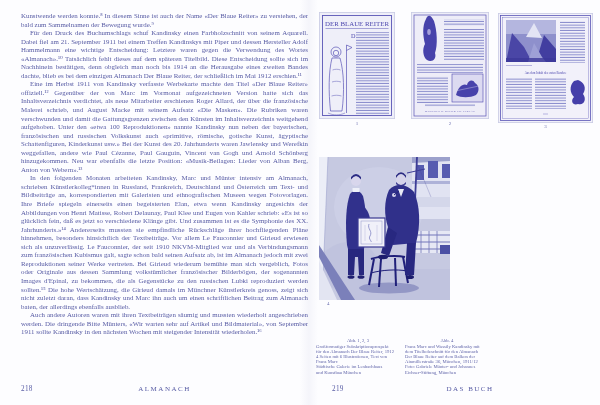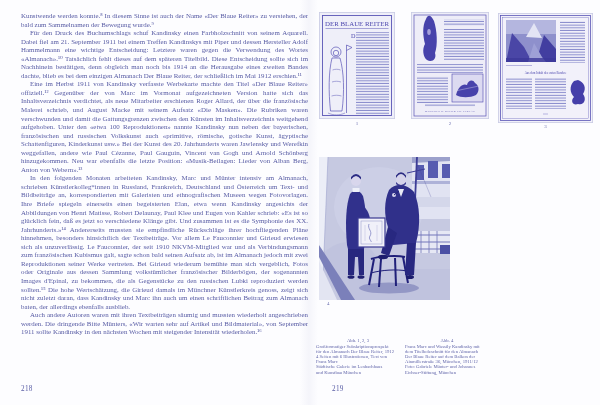--- a/index.html
+++ b/index.html
@@ -44,20 +44,21 @@
 
   <div class="page">
     <div class="body-text">
       <p>Kunstwende werden konnte.⁸ In diesem Sinne ist auch der Name «Der Blaue Reiter» zu verstehen, der bald zum Sammelnamen der Bewegung wurde.⁹</p>
       <p class="indent">Für den Druck des Buchumschlags schuf Kandinsky einen Farbholzschnitt von seinem Aquarell. Dabei fiel am 21. September 1911 bei einem Treffen Kandinskys mit Piper und dessen Hersteller Adolf Hammelmann eine wichtige Entscheidung: Letztere waren gegen die Verwendung des Wortes «Almanach».¹⁰ Tatsächlich fehlt dieses auf dem späteren Titelbild. Diese Entscheidung sollte sich im Nachhinein bestätigen, denn obgleich man noch bis 1914 an die Herausgabe eines zweiten Bandes dachte, blieb es bei dem einzigen Almanach Der Blaue Reiter, der schließlich im Mai 1912 erschien.¹¹</p>
       <p class="indent">Eine im Herbst 1911 von Kandinsky verfasste Werbekarte machte den Titel «Der Blaue Reiter» offiziell.¹² Gegenüber der von Marc im Vormonat aufgezeichneten Version hatte sich das Inhaltsverzeichnis verdichtet, als neue Mitarbeiter erschienen Roger Allard, der über die französische Malerei schrieb, und August Macke mit seinem Aufsatz «Die Masken». Die Rubriken waren verschwunden und damit die Gattungsgrenzen zwischen den Künsten im Inhaltsverzeichnis weitgehend aufgehoben. Unter den «etwa 100 Reproduktionen» nannte Kandinsky nun neben der bayerischen, französischen und russischen Volkskunst auch «primitive, römische, gotische Kunst, ägyptische Schattenfiguren, Kinderkunst usw.» Bei der Kunst des 20. Jahrhunderts waren Jawlensky und Werefkin weggefallen, andere wie Paul Cézanne, Paul Gauguin, Vincent van Gogh und Arnold Schönberg hinzugekommen. Neu war ebenfalls die letzte Position: «Musik-Beilagen: Lieder von Alban Berg, Anton von Webern».¹³</p>
       <p class="indent">In den folgenden Monaten arbeiteten Kandinsky, Marc und Münter intensiv am Almanach, schrieben Künstlerkolleg*innen in Russland, Frankreich, Deutschland und Österreich um Text- und Bildbeiträge an, korrespondierten mit Galeristen und ethnografischen Museen wegen Fotovorlagen. Ihre Briefe spiegeln einerseits einen begeisterten Elan, etwa wenn Kandinsky angesichts der Abbildungen von Henri Matisse, Robert Delaunay, Paul Klee und Eugen von Kahler schrieb: «Es ist so glücklich fein, daß es jetzt so verschiedene Klänge gibt. Und zusammen ist es die Symphonie des XX. Jahrhunderts.»¹⁴ Andererseits mussten sie empfindliche Rückschläge ihrer hochfliegenden Pläne hinnehmen, besonders hinsichtlich der Textbeiträge. Vor allem Le Fauconnier und Girieud erwiesen sich als unzuverlässig. Le Fauconnier, der seit 1910 NKVM-Mitglied war und als Verbindungsmann zum französischen Kubismus galt, sagte schon bald seinen Aufsatz ab, ist im Almanach jedoch mit zwei Reproduktionen seiner Werke vertreten. Bei Girieud wiederum bemühte man sich vergeblich, Fotos oder Originale aus dessen Sammlung volkstümlicher französischer Bilderbögen, der sogenannten Images d'Epinal, zu bekommen, die als Gegenstücke zu den russischen Lubki reproduziert werden sollten.¹⁵ Die hohe Wertschätzung, die Girieud damals im Münchner Künstlerkreis genoss, zeigt sich nicht zuletzt daran, dass Kandinsky und Marc ihn auch um einen schriftlichen Beitrag zum Almanach baten, der allerdings ebenfalls ausblieb.</p>
       <p class="indent">Auch andere Autoren waren mit ihren Textbeiträgen säumig und mussten wiederholt angeschrieben werden. Die dringende Bitte Münters, «Wir warten sehr auf Artikel und Bildmaterial», von September 1911 sollte Kandinsky in den nächsten Wochen mit steigender Intensität wiederholen.¹⁶</p>
     </div>
     <div class="folio folio-left">218</div>
+    <div class="running running-left">ALMANACH</div>
   </div>
 
   <div class="page">
 
     <svg class="fig" style="left:319px;top:12px" width="76" height="107" viewBox="0 0 76 107">
       <defs>
         <pattern id="tl1" width="5" height="2.7" patternUnits="userSpaceOnUse">
           <rect width="5" height="0.95" y="0.8" fill="#8285c9"></rect>
         </pattern>
       </defs>
@@ -225,14 +226,15 @@
 und Kunstbau München</div>
     <div class="cap-head" style="left:405px;top:338px">Abb. 4</div>
     <div class="cap-text" style="left:405px;top:343.5px">Franz Marc und Wassily Kandinsky mit
 dem Titelholzschnitt für den Almanach
 Der Blaue Reiter auf dem Balkon der
 Ainmillerstraße 36, München, 1911/12
 Foto: Gabriele Münter- und Johannes
 Eichner-Stiftung, München</div>
 
     <div class="folio folio-right">219</div>
+    <div class="running running-right">DAS BUCH</div>
   </div>
 </div>
 
 </body></html>

